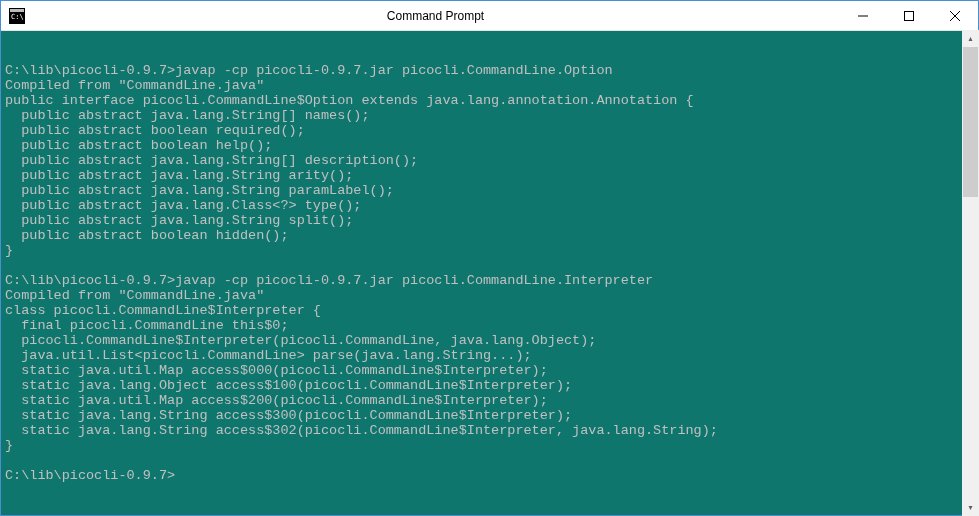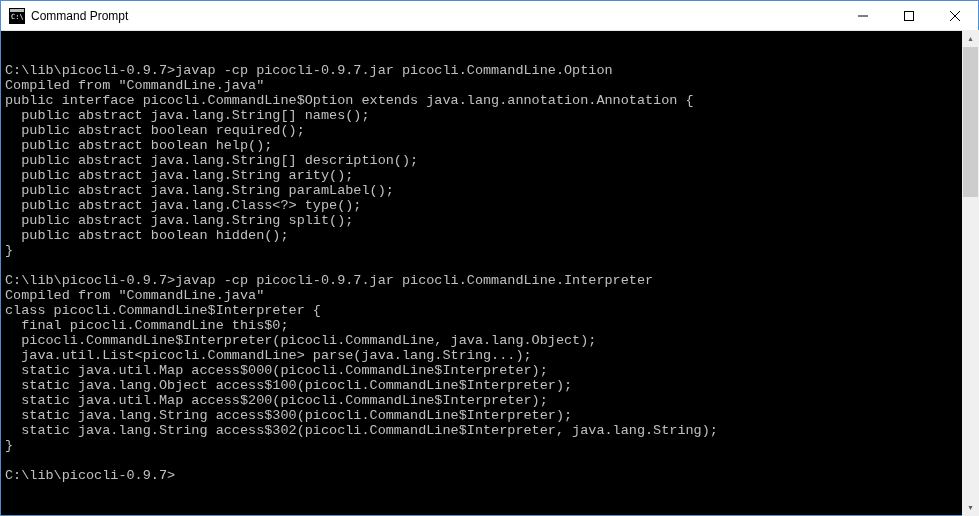--- a/index.html
+++ b/index.html
@@ -28,37 +28,38 @@
       margin-left: 8px;
       margin-right: 6px;
       display: inline-flex;
       align-items: center;
       justify-content: center;
     }
     .titlebar-title {
       font-size: 12px;
       color: #000;
       flex: 1;
+      text-align: center;
     }
     .window-controls {
       display: flex;
       height: 100%;
     }
     .window-btn {
       width: 46px;
       height: 100%;
       display: flex;
       align-items: center;
       justify-content: center;
       font-size: 12px;
       color: #000;
       cursor: pointer;
     }
     .terminal {
-      background: #000000;
+      background: #0f766e;
       color: #c0c0c0;
       font-family: Consolas, "Courier New", monospace;
       font-size: 13.5px;
       line-height: 15px;
       padding: 2px 4px;
       height: calc(100% - 30px);
       overflow-y: auto;
       position: relative;
       white-space: pre;
     }

